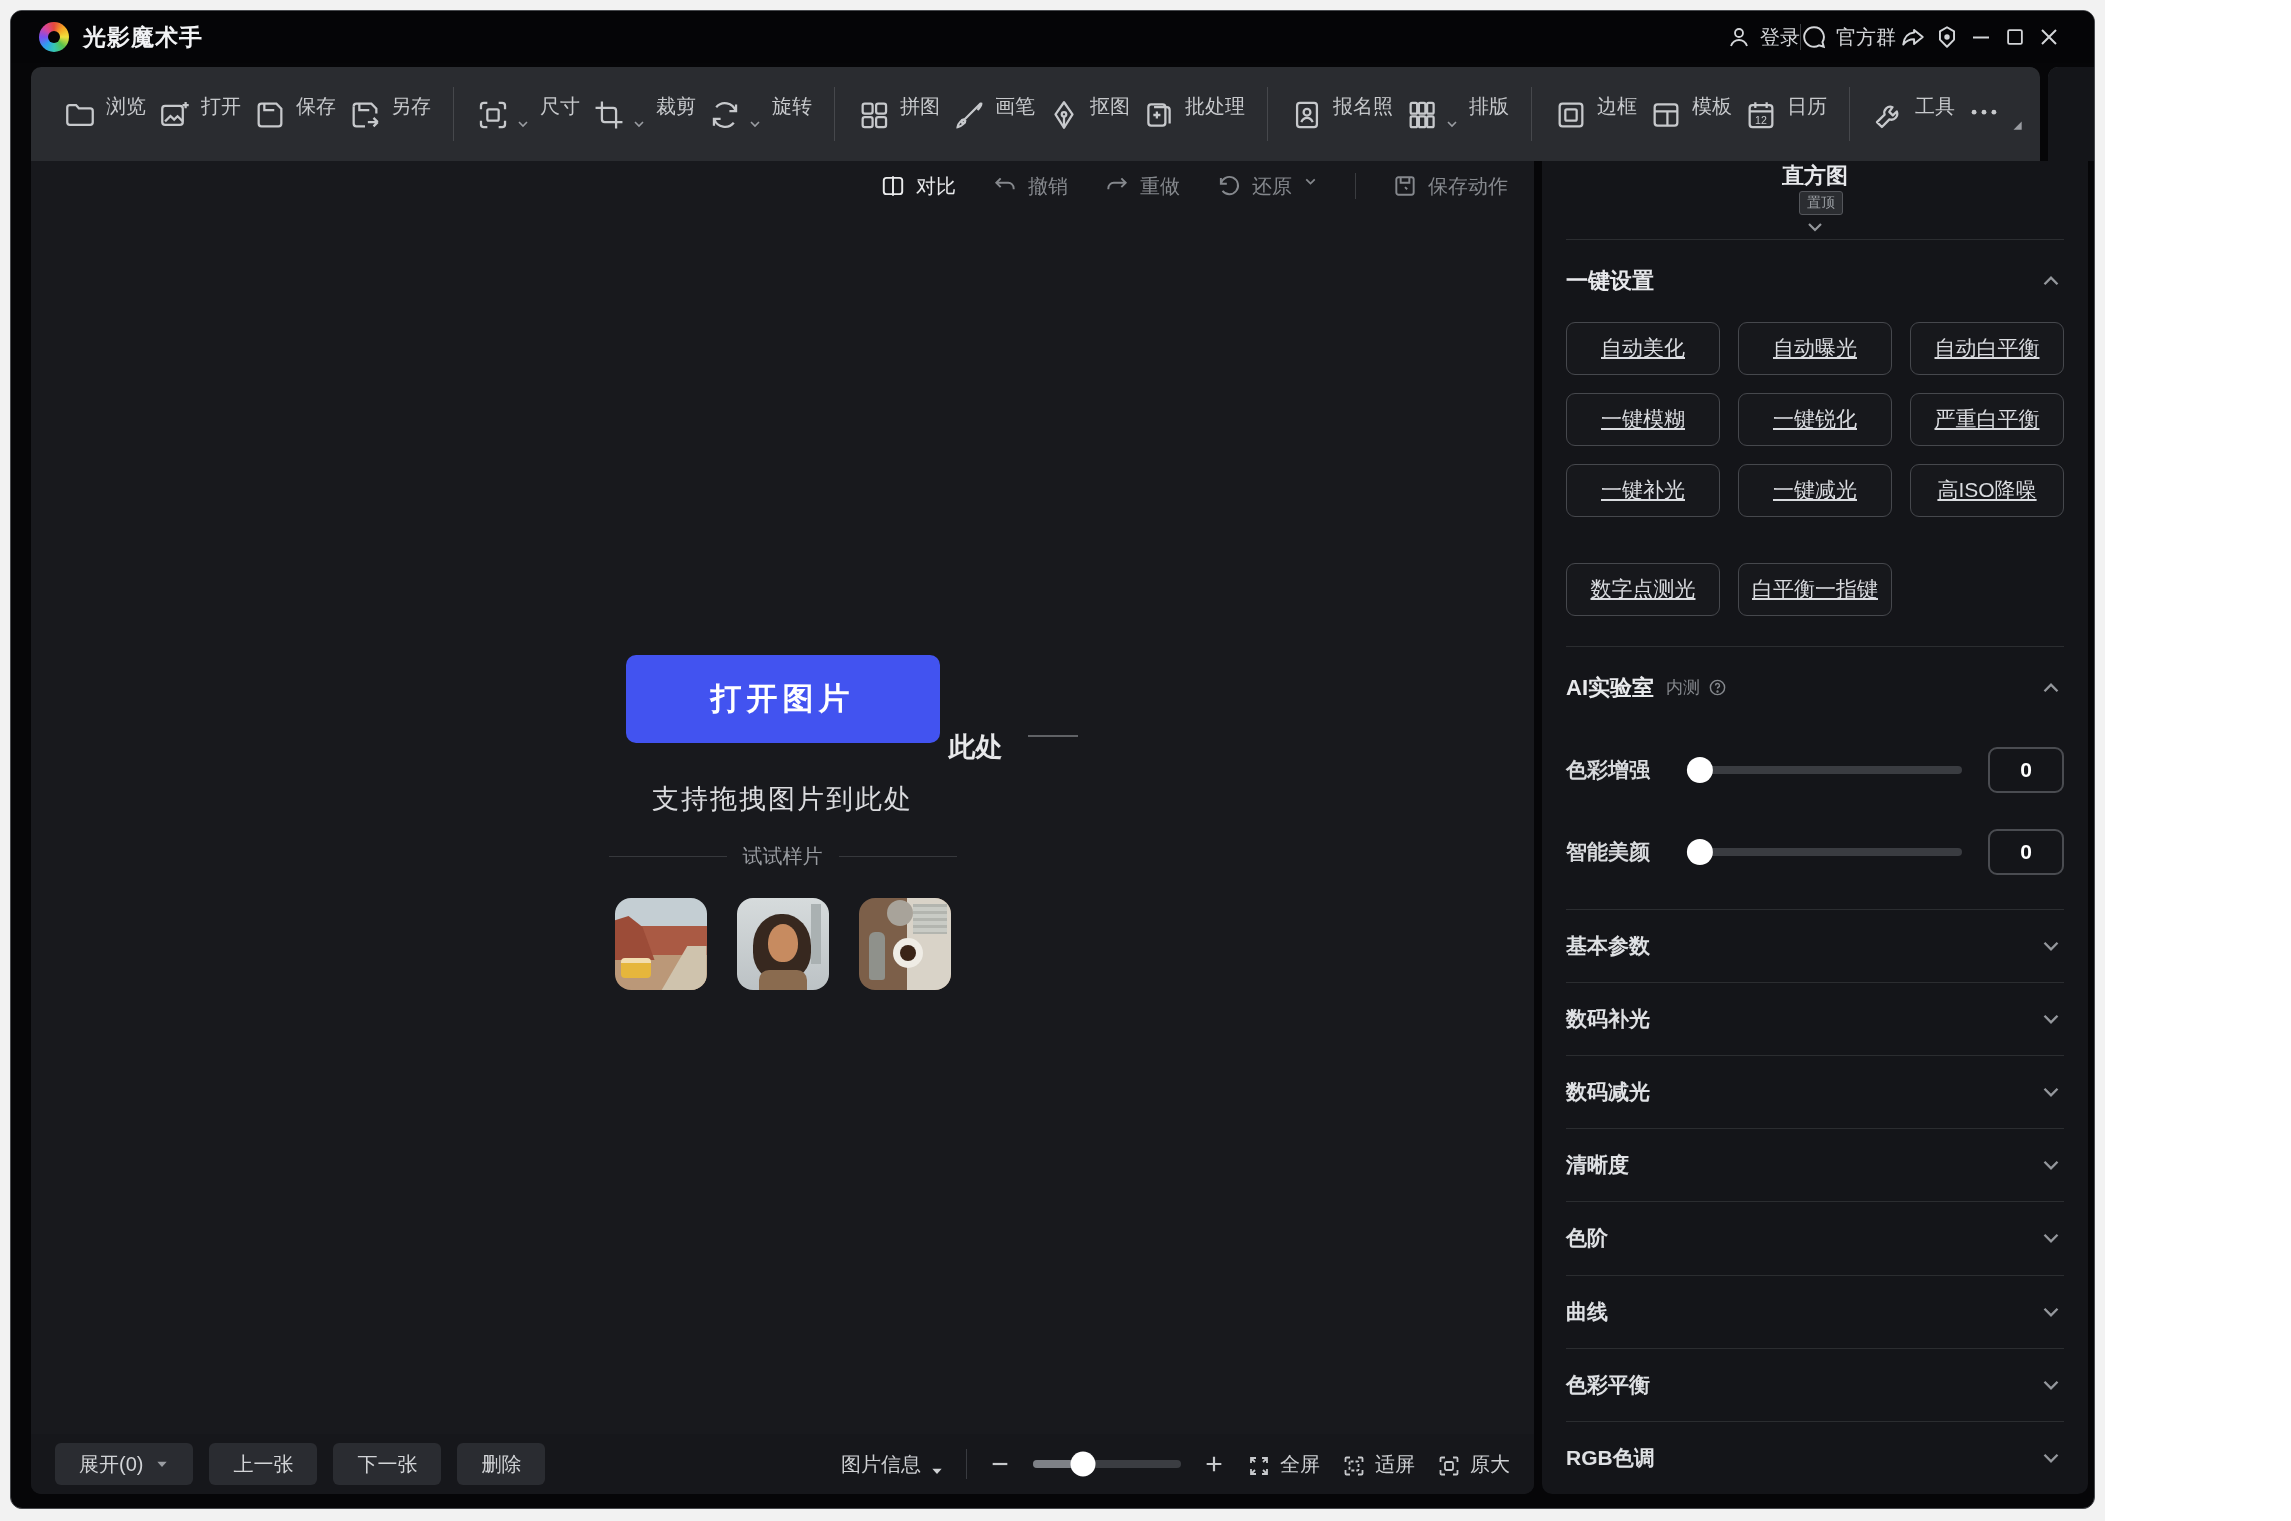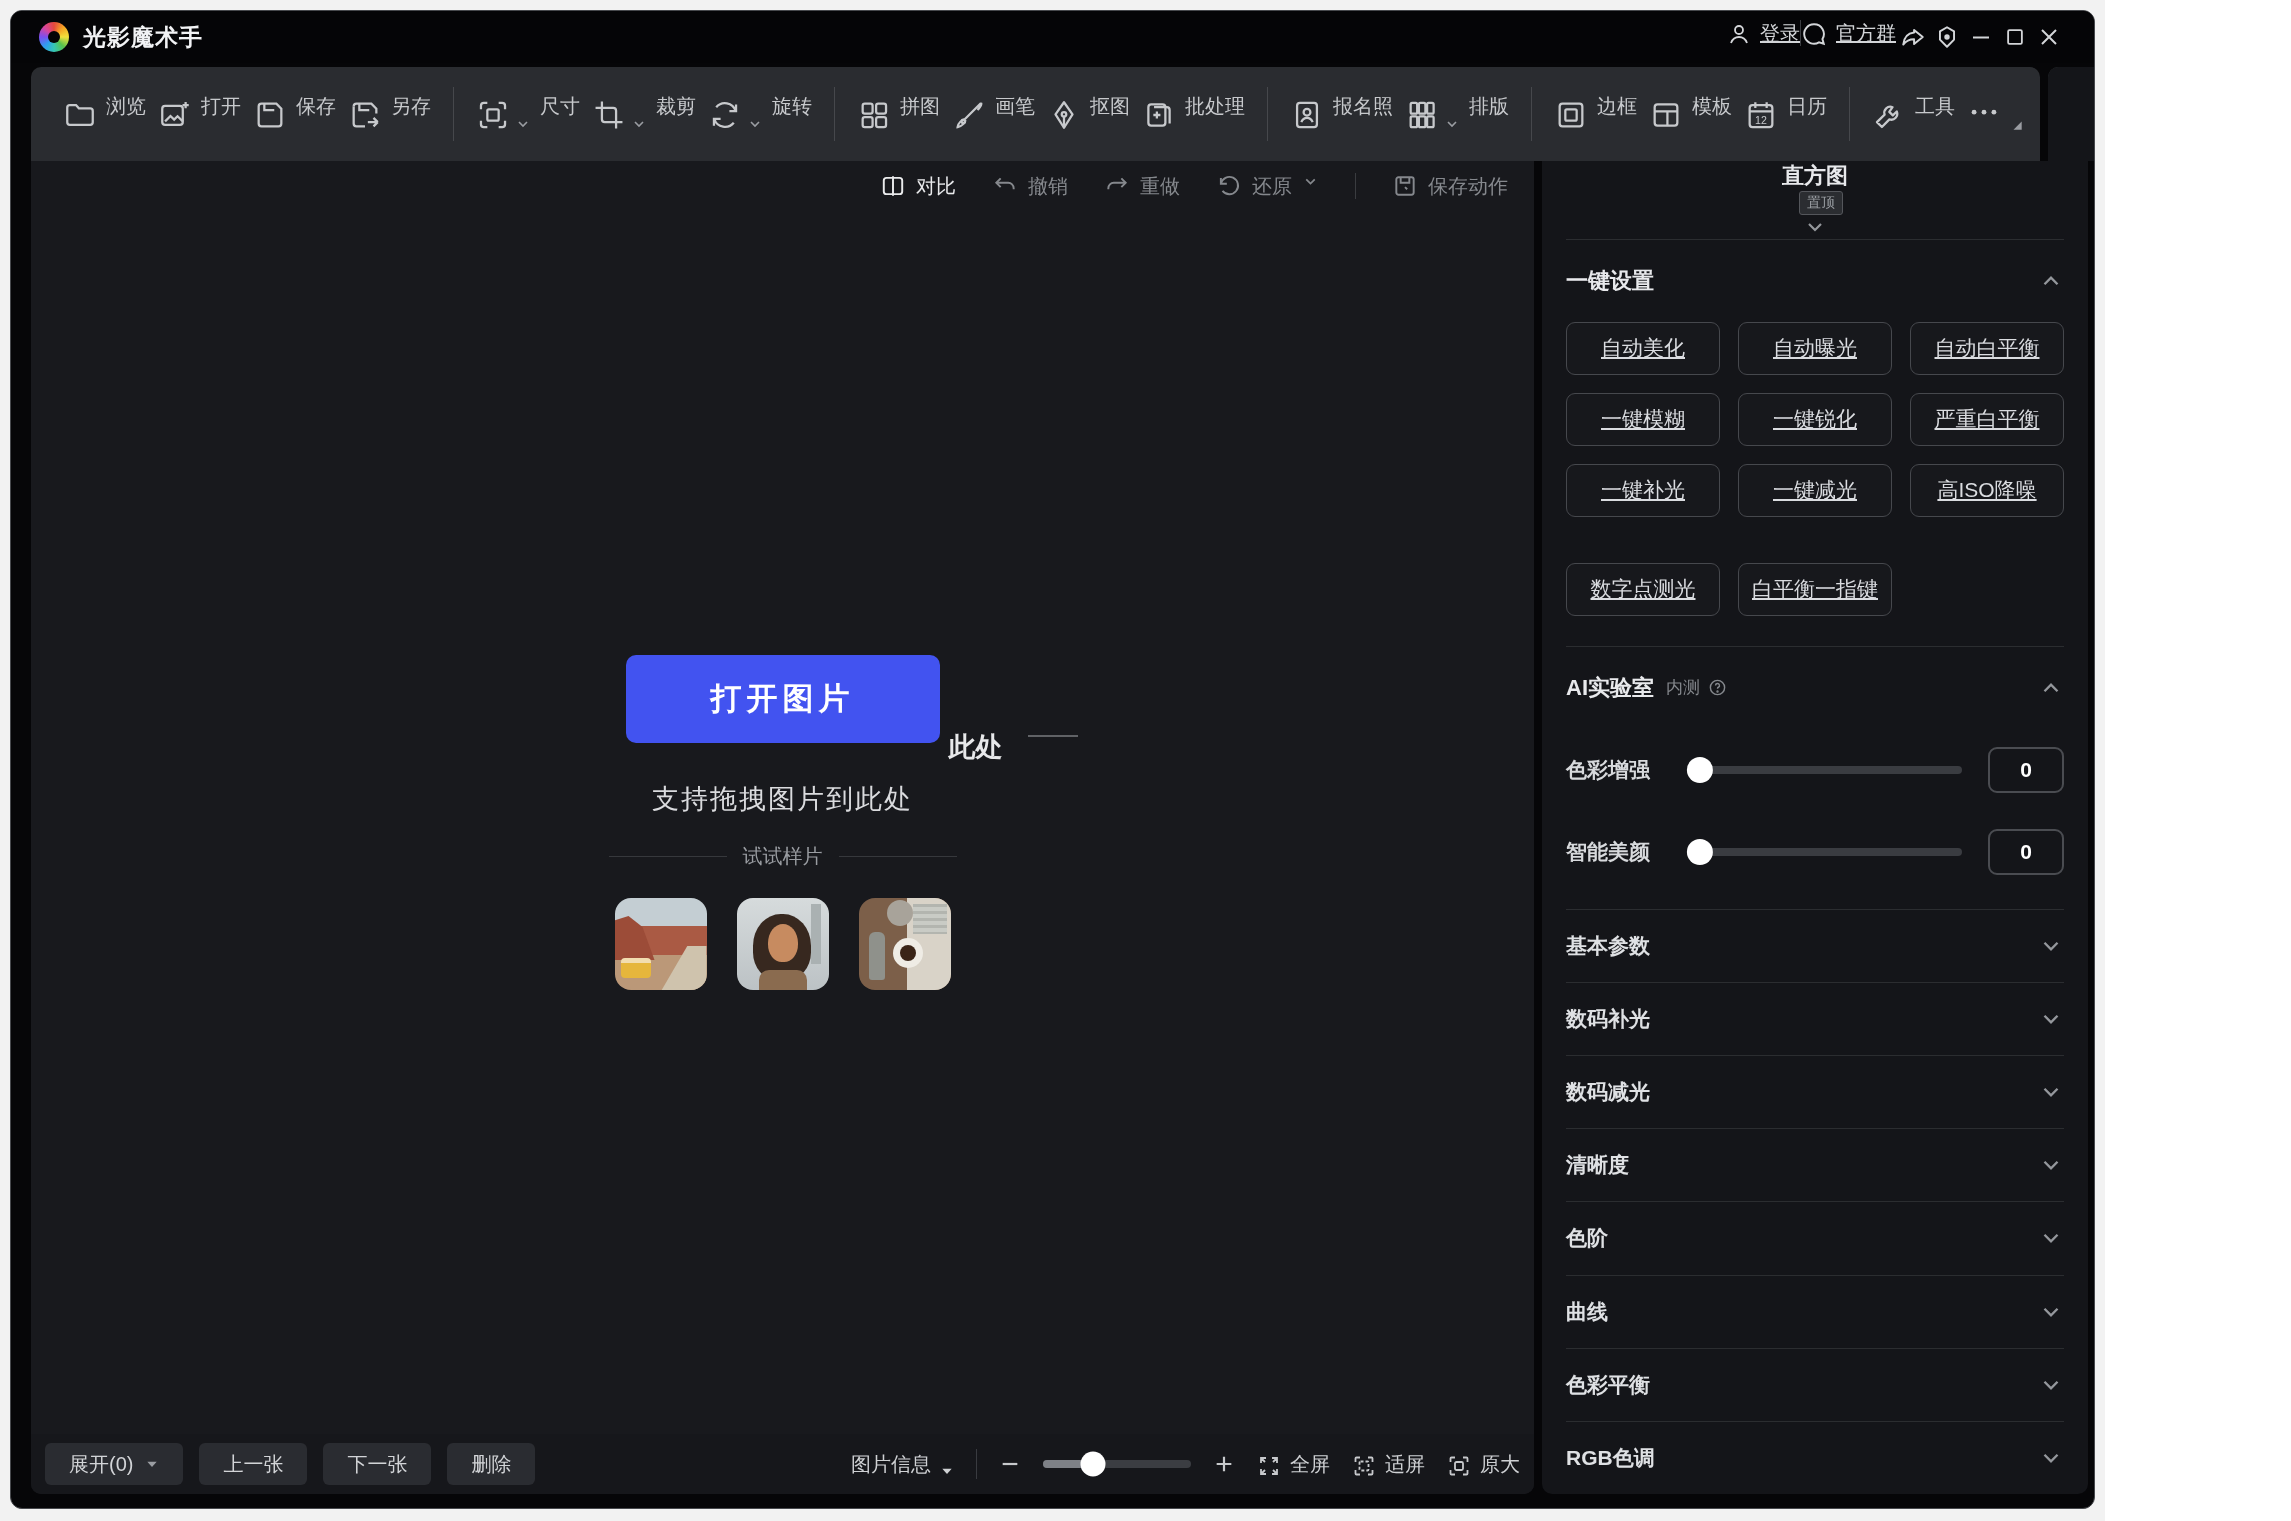--- a/index.html
+++ b/index.html
@@ -14,21 +14,21 @@
     padding:0 6px 14px 20px;
   }
 
   
   .titlebar { height:52px; flex:0 0 52px; margin:0 -6px 4px -20px; padding:0 28px;
     display:flex; align-items:center; background:#050507; }
   .logo { width:30px; height:30px; border-radius:50%; position:relative; flex:0 0 30px;
     background:conic-gradient(#e5493d,#f6a623,#f2e13c,#58c24c,#35c6b5,#2e9df0,#7a4ff0,#d8459c,#e5493d); }
   .logo::after { content:''; position:absolute; inset:9px; border-radius:50%; background:#050507; }
   .app-title { color:#f2f3f5; font-size:23px; font-weight:700; margin-left:14px; letter-spacing:1px; }
-  .tb-right { margin-left:auto; display:flex; align-items:flex-start; color:#d3d5d8;text-decoration:underline; }
+  .tb-right { margin-left:auto; display:flex; align-items:center; color:#d3d5d8; }
   .tb-item { display:flex; align-items:center; gap:9px; font-size:20px; color:#d3d5d8; cursor:default; }
   .tb-sep { width:1px; height:26px; background:#3c3e42; }
   .winbtn { display:flex; align-items:center; justify-content:center; width:34px; height:34px; }
   svg { display:block; }
 
   
   .top-row { flex:0 0 94px; display:flex; gap:8px; }
   .toolbar { flex:1; background:#2a2c30; border-radius:10px 10px 0 0;
     display:flex; align-items:center; padding:0 10px 0 26px; }
   .titem { display:flex; flex-direction:row; align-items:flex-start; gap:9px; min-width:62px; padding:0 6px; color:#c7c9cc; }
@@ -80,21 +80,21 @@
   .t3 .board { right:0; top:0; width:44px; height:92px; background:#d9d3c8; }
   .t3 .keys { right:4px; top:6px; width:34px; height:30px; background:#c9cbc5;
     background-image:repeating-linear-gradient(#b3b5af 0 3px, transparent 3px 7px); }
   .t3 .bottle { left:10px; top:34px; width:16px; height:48px; background:#8f918b; border-radius:6px 6px 3px 3px; }
   .t3 .cup { left:34px; top:40px; width:30px; height:30px; background:#efece5; border-radius:50%; }
   .t3 .coffee { left:41px; top:47px; width:16px; height:16px; background:#3a2417; border-radius:50%; }
   .t3 .pan { left:28px; top:2px; width:26px; height:26px; background:#a8a39a; border-radius:50%; }
 
   
   .bottombar { flex:0 0 60px; background:#16171b; border-radius:0 0 10px 10px;
-    display:flex; align-items:center; padding:0 14px; gap:16px; }
+    display:flex; align-items:center; padding:0 24px; gap:16px; }
   .bbtn { height:42px; background:#2a2c31; border:none; border-radius:6px; color:#d2d4d7;
     font-size:20px; padding:0 24px; display:flex; align-items:center; gap:12px; font-family:inherit; white-space:nowrap; }
   .bb-right { margin-left:auto; display:flex; align-items:center; gap:22px; color:#cfd1d4; font-size:20px; }
   .bb-sep { width:1px; height:30px; background:#393b40; }
   .zoom-slider { position:relative; width:148px; height:8px; background:#3b3d42; border-radius:4px; }
   .zoom-fill { position:absolute; left:0; top:0; height:8px; width:34%; background:#7e8187; border-radius:4px; }
   .zoom-handle { position:absolute; left:34%; top:50%; transform:translate(-50%,-50%); width:25px; height:25px;
     background:#ffffff; border-radius:50%; }
   .bb-view { display:flex; align-items:flex-end; gap:9px; }
 

